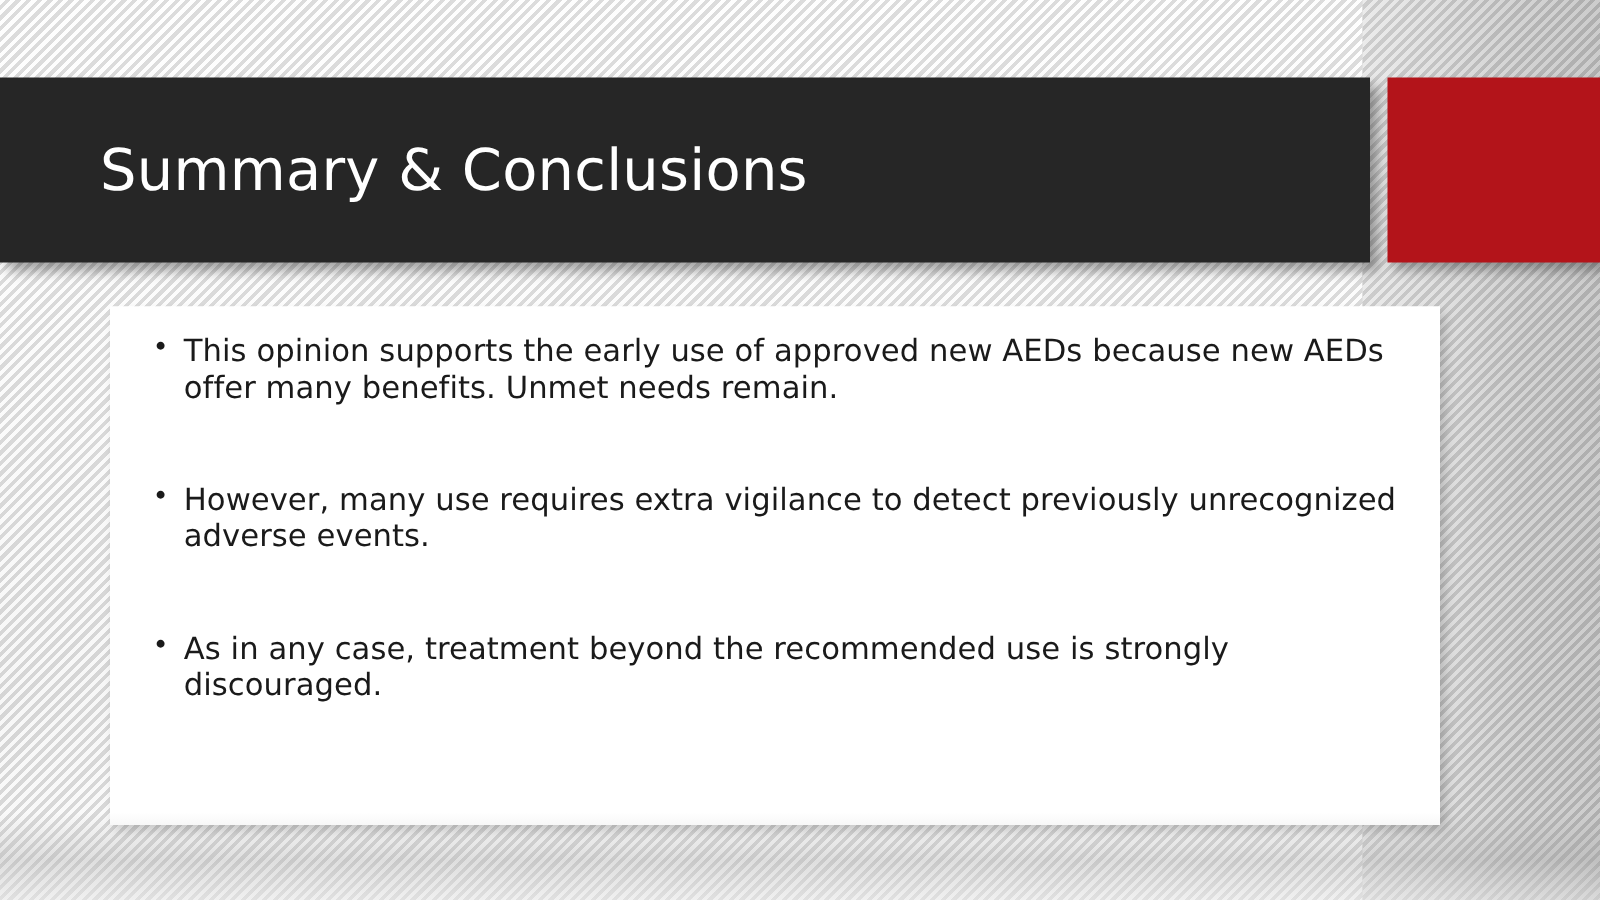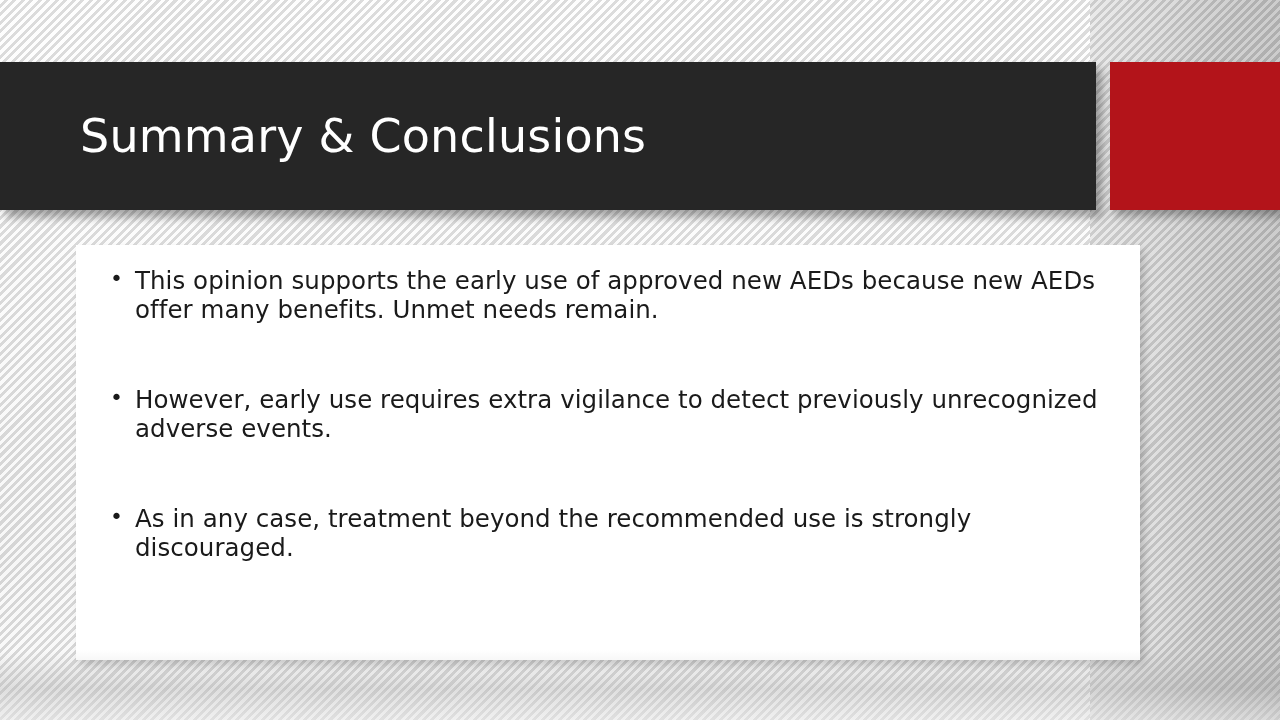--- a/index.html
+++ b/index.html
@@ -81,21 +81,21 @@
     top: 62px;
     width: 170px;
     height: 148px;
     background: #b3141a;
     box-shadow: 5px 6px 9px rgba(0,0,0,0.33);
   }
 
   
   .content-card {
     position: absolute;
-    left: 76px;
+    left: 88px;
     top: 245px;
     width: 1064px;
     height: 415px;
     background: #ffffff;
     box-shadow: 4px 5px 8px rgba(0,0,0,0.18);
     box-sizing: border-box;
     padding: 22px 12px 10px 28px;
   }
 
   .bullet-list {
@@ -134,20 +134,20 @@
 
   <div class="title-bar">
     <div class="title-text">Summary &amp; Conclusions</div>
   </div>
 
   <div class="accent-block"></div>
 
   <div class="content-card">
     <ul class="bullet-list">
       <li class="bullet-item">This opinion supports the early use of approved new AEDs because new AEDs offer many benefits. Unmet needs remain.</li>
-      <li class="bullet-item">However, early use requires extra vigilance to detect previously unrecognized adverse events.</li>
+      <li class="bullet-item">However, many use requires extra vigilance to detect previously unrecognized adverse events.</li>
       <li class="bullet-item">As in any case, treatment beyond the recommended use is strongly discouraged.</li>
     </ul>
   </div>
 
   <div class="bottom-shade"></div>
 
 </div>
 
 </body></html>

